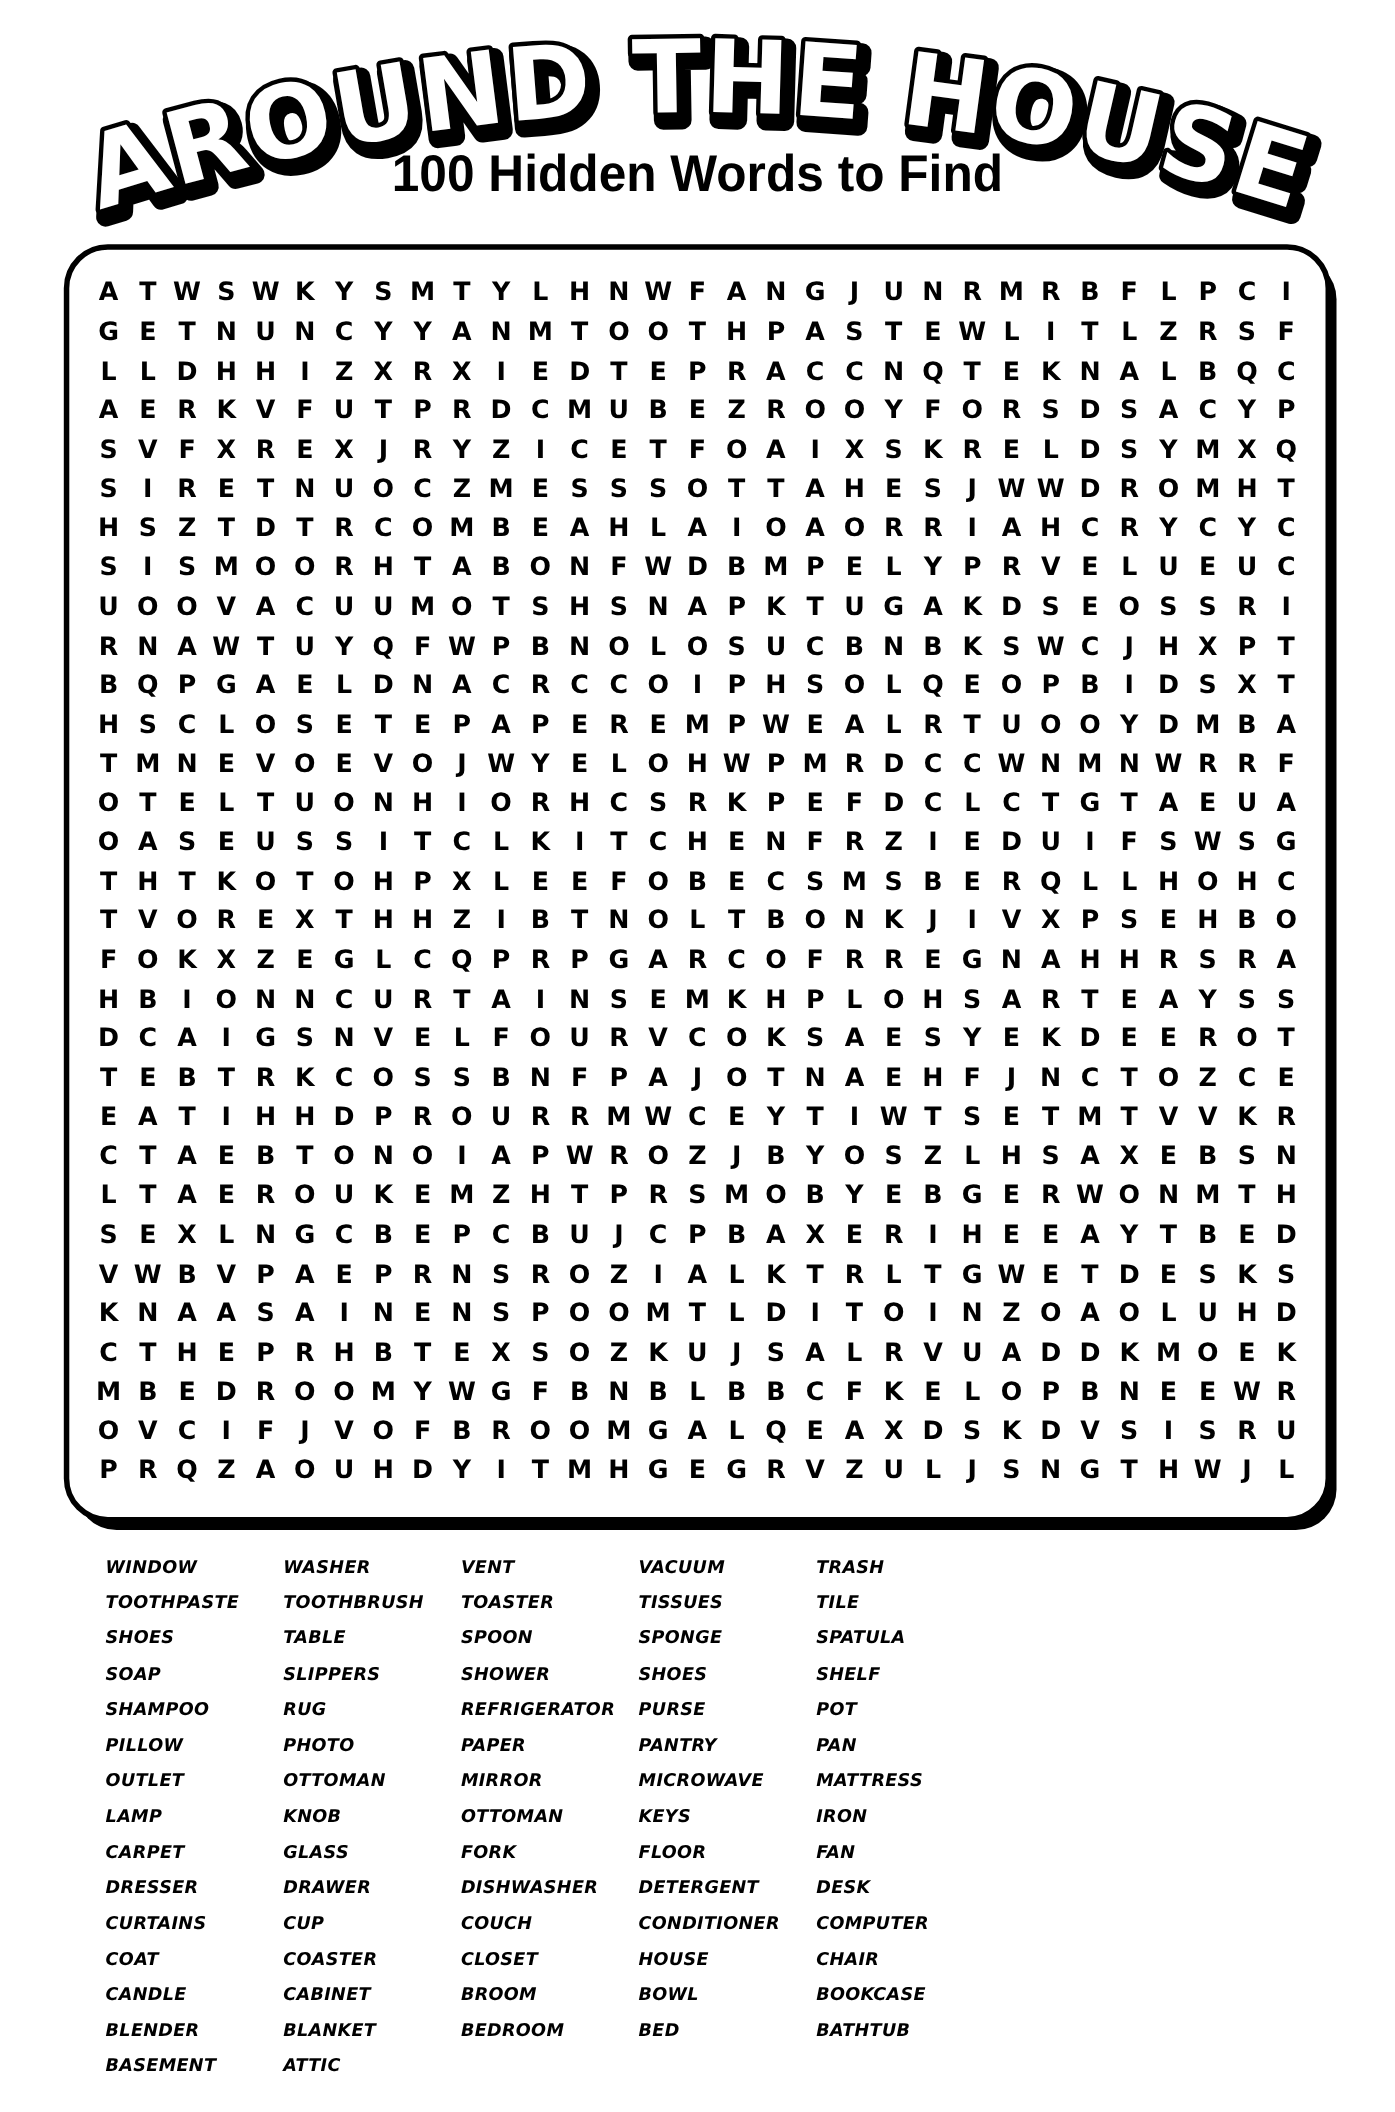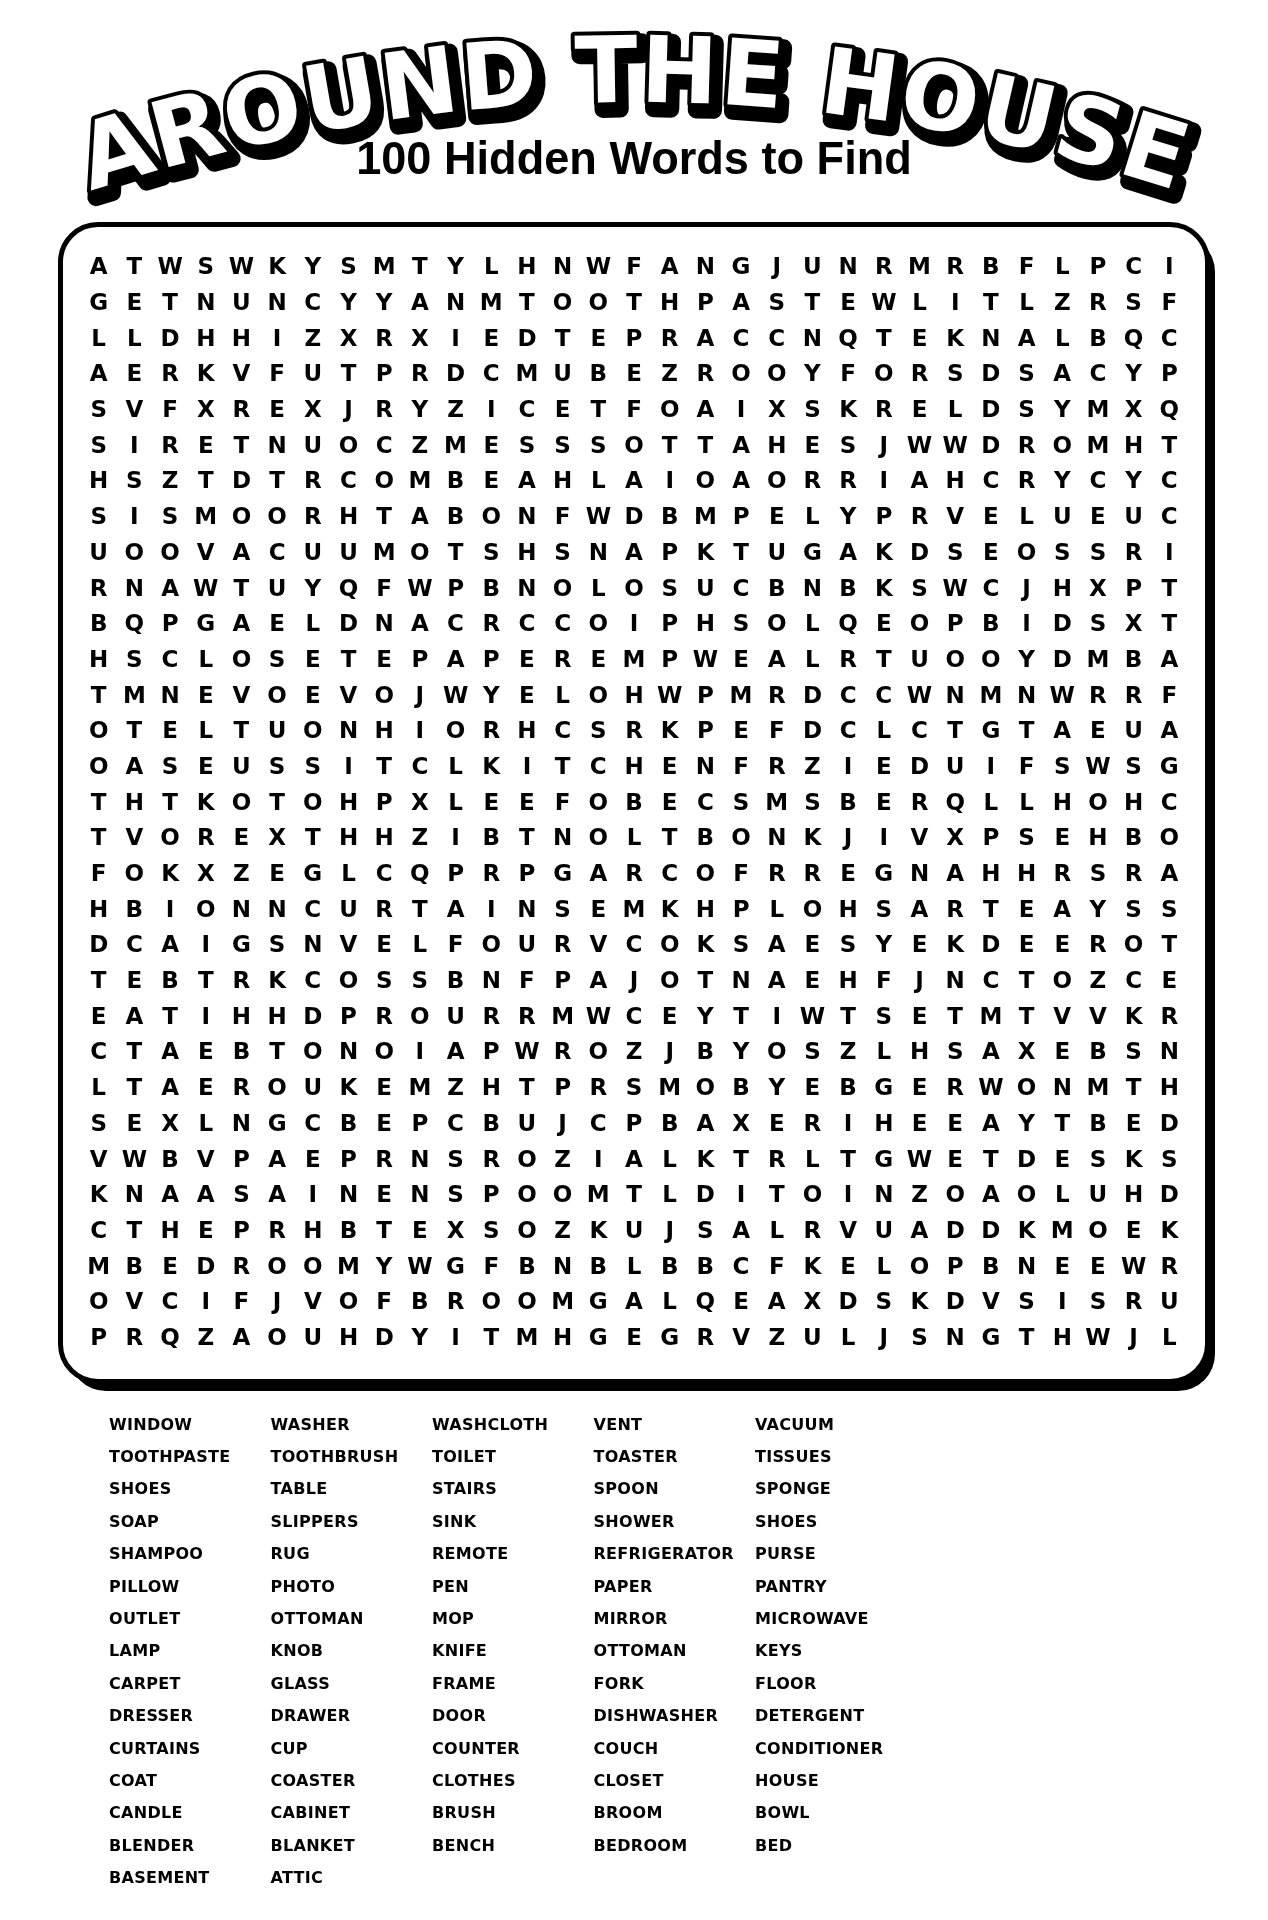--- a/index.html
+++ b/index.html
@@ -77,23 +77,24 @@
     align-items: center;
     justify-content: center;
     font-weight: bold;
     font-size: 23px;
     line-height: 1;
   }
 
   
   .wordlist {
     position: absolute;
-    left: 109px;
+    left: 96px;
     top: 1408px;
     display: flex;
+    font-style: italic;
   }
   .wcol { width: 161.5px; flex: none; }
   .word {
     height: 32.4px;
     display: flex;
     align-items: center;
     font-weight: bold;
     font-size: 16px;
     letter-spacing: 0.3px;
     white-space: nowrap;
@@ -1113,36 +1114,20 @@
         <div class="word">KNOB</div>
         <div class="word">GLASS</div>
         <div class="word">DRAWER</div>
         <div class="word">CUP</div>
         <div class="word">COASTER</div>
         <div class="word">CABINET</div>
         <div class="word">BLANKET</div>
         <div class="word">ATTIC</div>
       </div>
       <div class="wcol">
-        <div class="word">WASHCLOTH</div>
-        <div class="word">TOILET</div>
-        <div class="word">STAIRS</div>
-        <div class="word">SINK</div>
-        <div class="word">REMOTE</div>
-        <div class="word">PEN</div>
-        <div class="word">MOP</div>
-        <div class="word">KNIFE</div>
-        <div class="word">FRAME</div>
-        <div class="word">DOOR</div>
-        <div class="word">COUNTER</div>
-        <div class="word">CLOTHES</div>
-        <div class="word">BRUSH</div>
-        <div class="word">BENCH</div>
-      </div>
-      <div class="wcol">
         <div class="word">VENT</div>
         <div class="word">TOASTER</div>
         <div class="word">SPOON</div>
         <div class="word">SHOWER</div>
         <div class="word">REFRIGERATOR</div>
         <div class="word">PAPER</div>
         <div class="word">MIRROR</div>
         <div class="word">OTTOMAN</div>
         <div class="word">FORK</div>
         <div class="word">DISHWASHER</div>
@@ -1160,15 +1145,31 @@
         <div class="word">PANTRY</div>
         <div class="word">MICROWAVE</div>
         <div class="word">KEYS</div>
         <div class="word">FLOOR</div>
         <div class="word">DETERGENT</div>
         <div class="word">CONDITIONER</div>
         <div class="word">HOUSE</div>
         <div class="word">BOWL</div>
         <div class="word">BED</div>
       </div>
+      <div class="wcol">
+        <div class="word">TRASH</div>
+        <div class="word">TILE</div>
+        <div class="word">SPATULA</div>
+        <div class="word">SHELF</div>
+        <div class="word">POT</div>
+        <div class="word">PAN</div>
+        <div class="word">MATTRESS</div>
+        <div class="word">IRON</div>
+        <div class="word">FAN</div>
+        <div class="word">DESK</div>
+        <div class="word">COMPUTER</div>
+        <div class="word">CHAIR</div>
+        <div class="word">BOOKCASE</div>
+        <div class="word">BATHTUB</div>
+      </div>
     </div>
 
 </div>
 
 </body></html>

